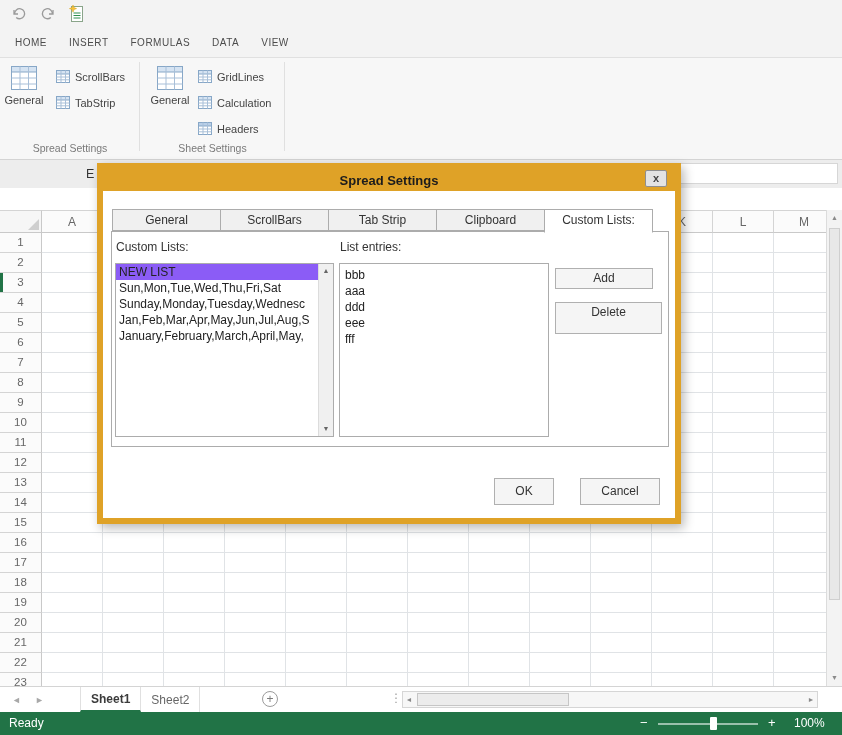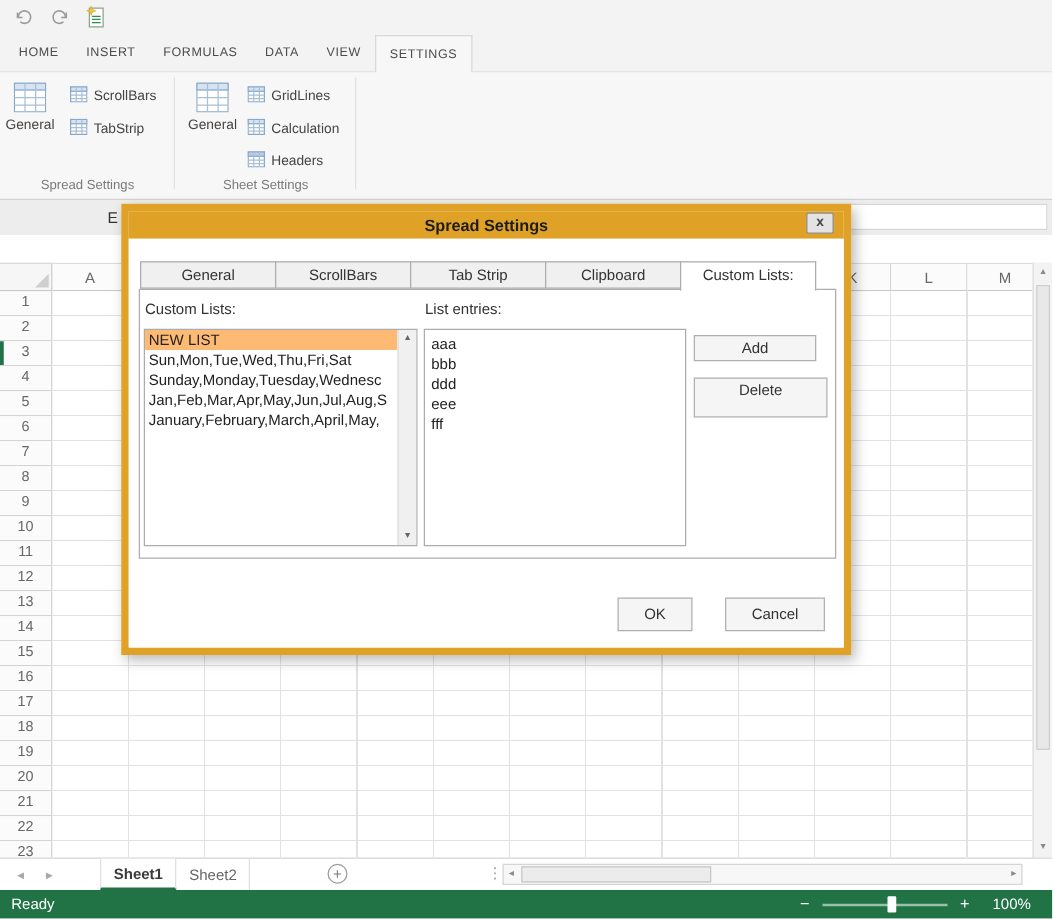--- a/index.html
+++ b/index.html
@@ -105,21 +105,21 @@
           font-size:12px;color:#333;text-align:center;line-height:20px;}
   .dlg-tab:first-child{margin-left:0;}
   .dlg-tab.active{background:#fff;border-bottom:1px solid #fff;height:24px;position:relative;z-index:3;}
   .dlg-panel{position:absolute;left:8px;top:40px;width:558px;height:216px;border:1px solid #acacac;background:#fff;box-sizing:border-box;}
   .panel-label{position:absolute;font-size:12px;color:#333;}
   .custom-lists-label{left:4px;top:8px;}
   .list-entries-label{left:228px;top:8px;}
   .custom-listbox{position:absolute;left:3px;top:31px;width:219px;height:174px;border:1px solid #acacac;background:#fff;box-sizing:border-box;}
   .cl-items{position:absolute;left:0;top:0;right:15px;bottom:0;overflow:hidden;}
   .list-item{height:16px;font-size:12px;color:#222;padding-left:3px;white-space:nowrap;line-height:16px;overflow:hidden;}
-  .list-item.selected{background:#fdba74;}
+  .list-item.selected{background:#8b5cf6;}
   .lb-scroll{position:absolute;right:0;top:0;bottom:0;width:15px;background:#f0f0f0;border-left:1px solid #dcdcdc;box-sizing:border-box;}
   .lb-scroll .arr{position:absolute;left:0;width:100%;text-align:center;font-size:7px;color:#666;height:14px;line-height:14px;}
   .lb-scroll .arr.up{top:0;}
   .lb-scroll .arr.down{bottom:0;}
   .entries-box{position:absolute;left:227px;top:31px;width:210px;height:174px;border:1px solid #acacac;background:#fff;
           box-sizing:border-box;padding:3px 0 0 5px;overflow:hidden;}
   .entry-line{height:16px;font-size:12px;line-height:16px;color:#222;}
   .dlg-btn{position:absolute;background:#f5f5f5;border:1px solid #b0b0b0;font-size:12px;color:#333;text-align:center;box-sizing:border-box;}
   .add-btn{left:443px;top:36px;width:98px;height:21px;line-height:19px;}
   .delete-btn{left:443px;top:70px;width:107px;height:32px;line-height:19px;}
@@ -152,21 +152,20 @@
         </svg>
     </span>
   </div>
 
   <div class="ribbon-tabs">
     <div class="ribbon-tab">HOME</div>
     <div class="ribbon-tab">INSERT</div>
     <div class="ribbon-tab">FORMULAS</div>
     <div class="ribbon-tab">DATA</div>
     <div class="ribbon-tab">VIEW</div>
-    <div class="ribbon-tab active">SETTINGS</div>
   </div>
 
   <div class="ribbon-body">
     <div class="rgroup rgroup1">
       <div class="big-btn">
         <span>
           <svg width="26" height="24" viewBox="0 0 26 24">
               <rect x="0.5" y="0.5" width="25" height="23" fill="#ffffff" stroke="#87a7c7"></rect>
               <rect x="0.5" y="0.5" width="25" height="5.5" fill="#d5e3f2" stroke="#87a7c7"></rect>
               <path d="M9 0.5 V23.5 M17.5 0.5 V23.5 M0.5 12 H25.5 M0.5 18 H25.5" stroke="#a8bfd8" fill="none"></path>
@@ -344,22 +343,22 @@
               <div class="list-item">Sunday,Monday,Tuesday,Wednesc</div>
               <div class="list-item">Jan,Feb,Mar,Apr,May,Jun,Jul,Aug,S</div>
               <div class="list-item">January,February,March,April,May,</div>
             </div>
           <div class="lb-scroll">
             <div class="arr up">▲</div>
             <div class="arr down">▼</div>
           </div>
         </div>
         <div class="entries-box">
+            <div class="entry-line">bbb</div>
             <div class="entry-line">aaa</div>
-            <div class="entry-line">bbb</div>
             <div class="entry-line">ddd</div>
             <div class="entry-line">eee</div>
             <div class="entry-line">fff</div>
           </div>
         <div class="dlg-btn add-btn">Add</div>
         <div class="dlg-btn delete-btn">Delete</div>
       </div>
       <div class="dlg-btn ok-btn">OK</div>
       <div class="dlg-btn cancel-btn">Cancel</div>
     </div>

